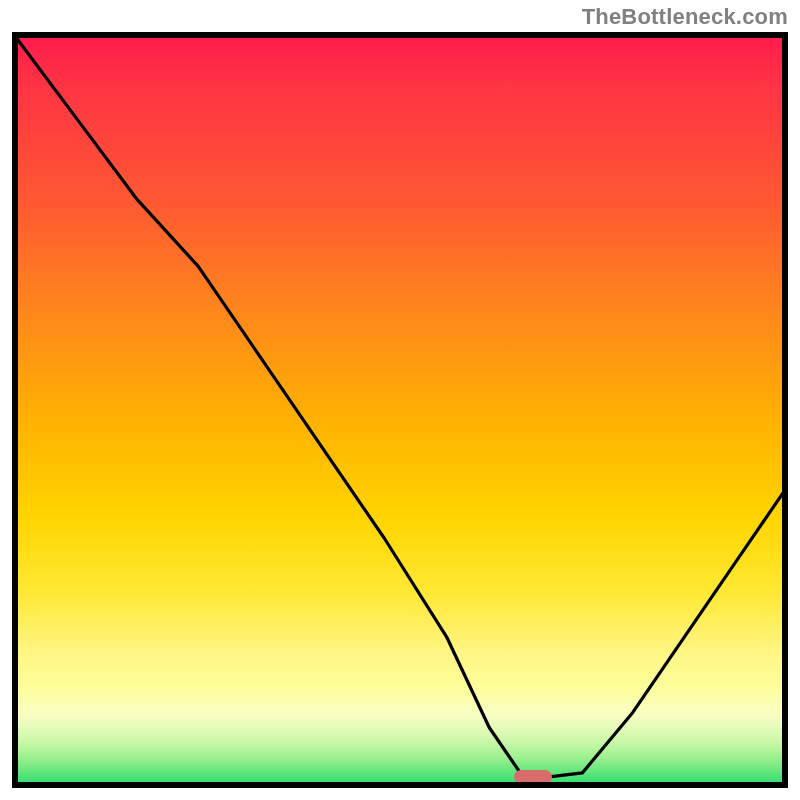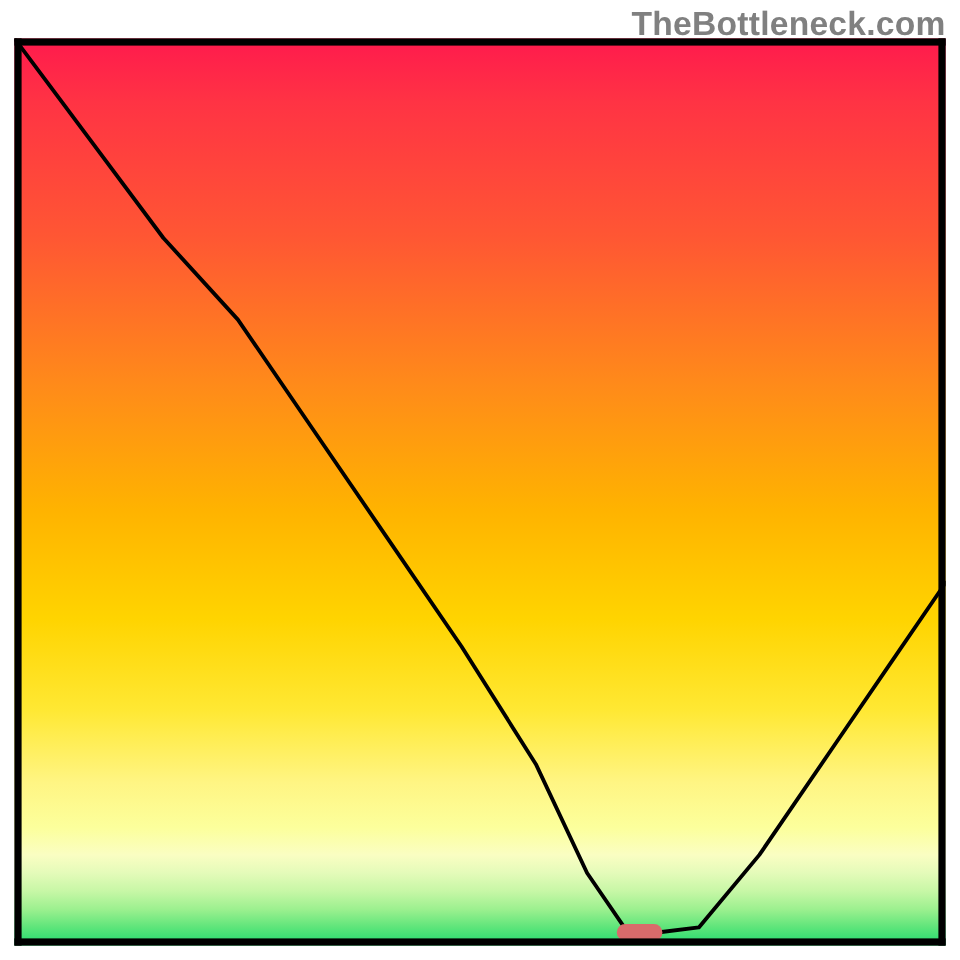--- a/index.html
+++ b/index.html
@@ -71,21 +71,21 @@
     width: 38px;
     height: 14px;
     border-radius: 7px;
     background: #d96b6b;
   }
   .watermark {
     position: absolute;
     top: 4px;
     right: 12px;
     font-family: Arial, Helvetica, sans-serif;
-    font-size: 28px;
+    font-size: 22px;
     font-weight: 600;
     color: #808080;
     letter-spacing: 0.2px;
   }
 </style>
 </head>
 <body>
 
 <div class="watermark">TheBottleneck.com</div>
 

